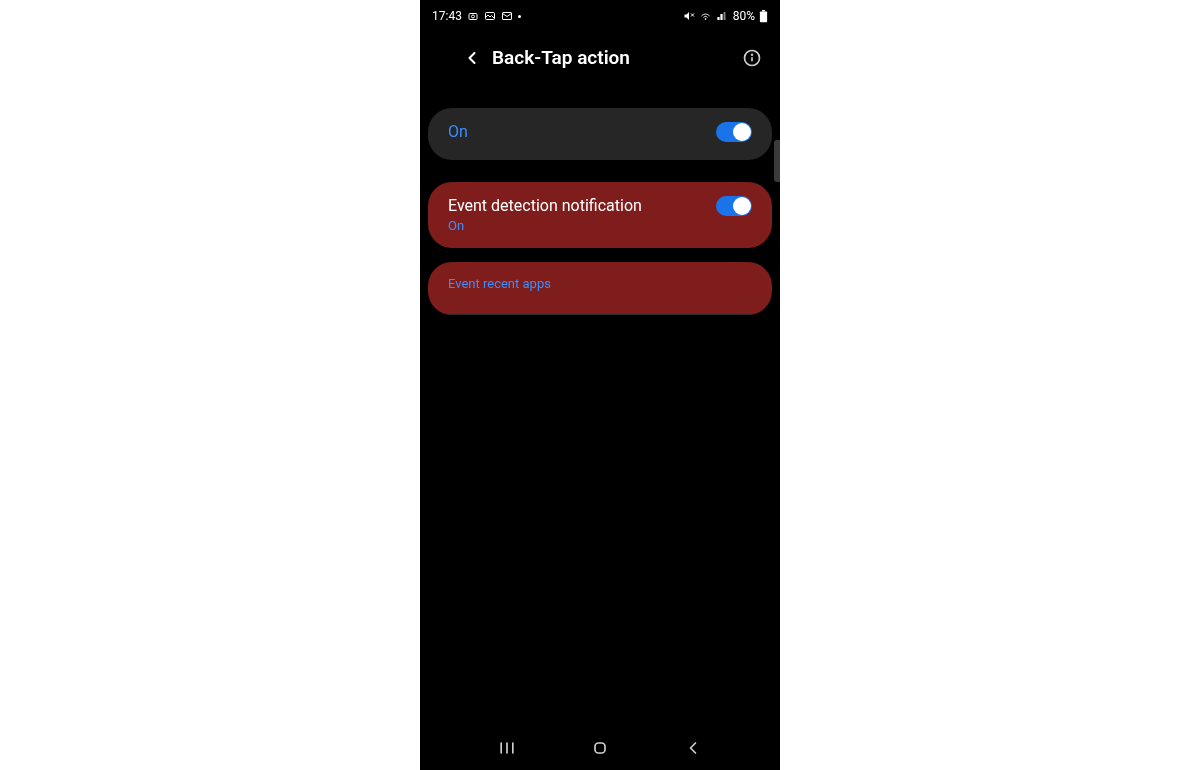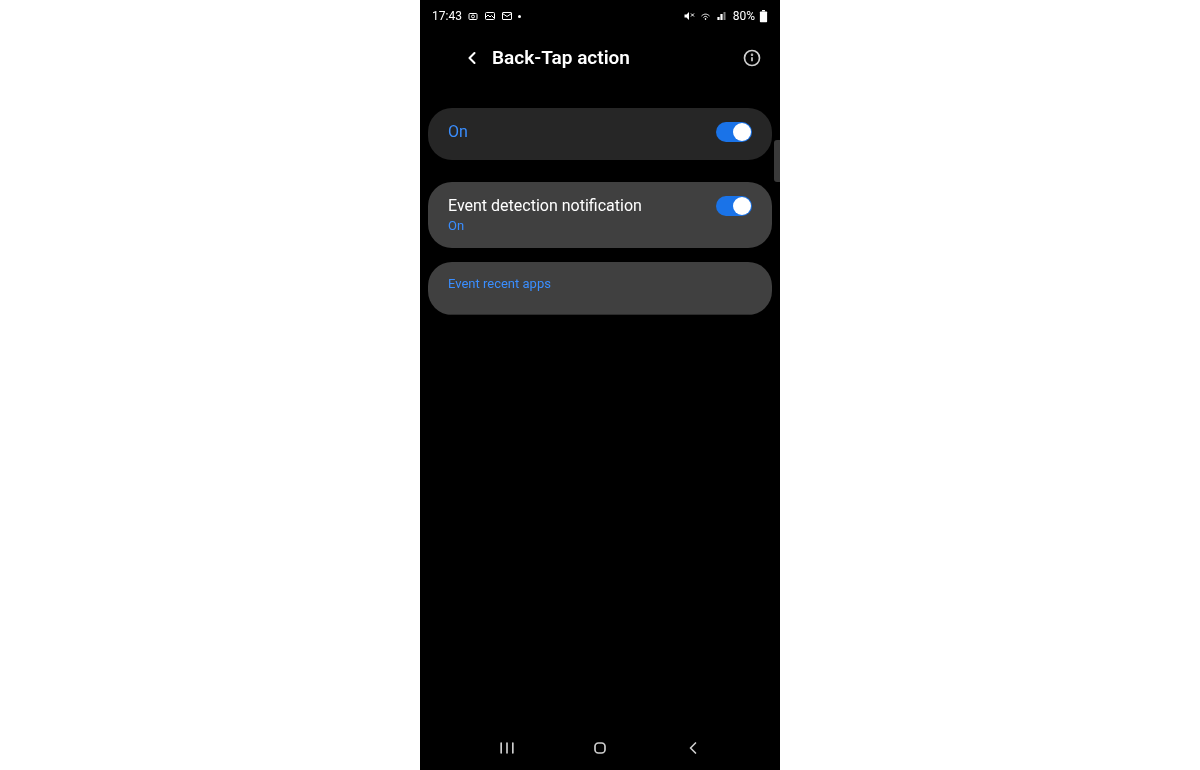--- a/index.html
+++ b/index.html
@@ -75,21 +75,21 @@
     }
     .info-button {
       width: 24px;
       height: 24px;
       display: flex;
       align-items: center;
       justify-content: center;
     }
     
     .card {
-      background: #404040;
+      background: #7f1d1d;
       border-radius: 24px;
       margin: 6px 8px;
       overflow: hidden;
     }
     .card-highlight {
       background: #262626;
     }
     .row {
       display: flex;
       padding: 14px 20px;

